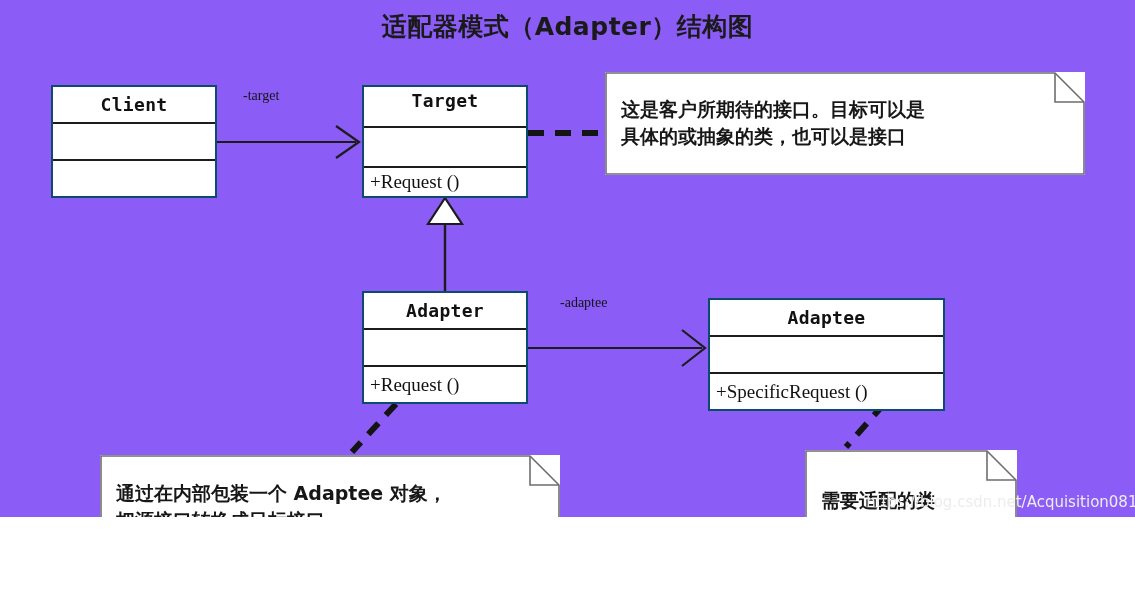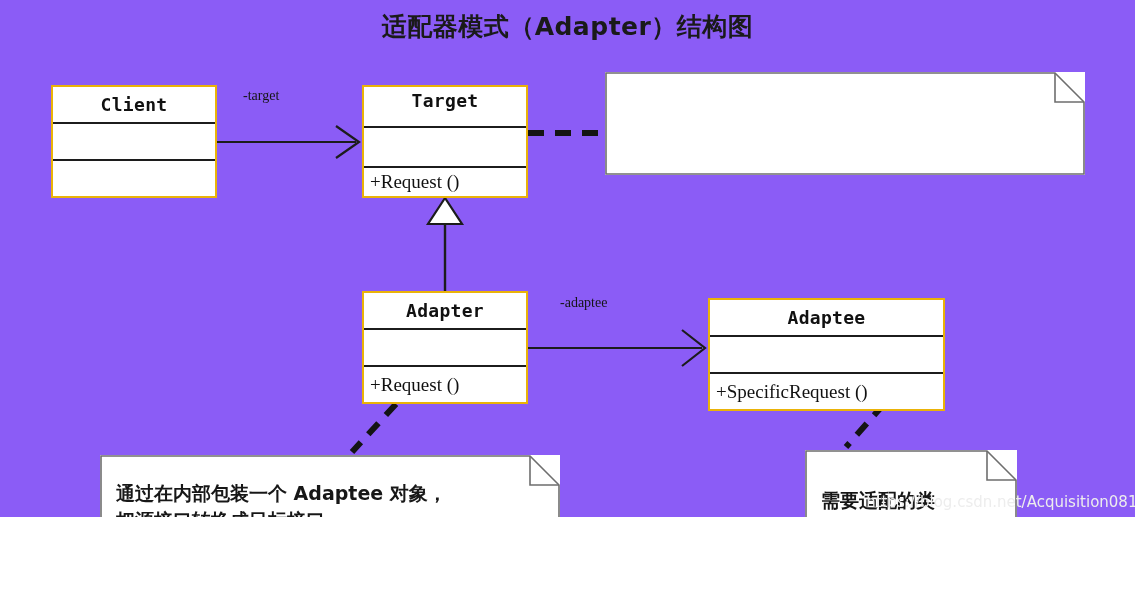--- a/index.html
+++ b/index.html
@@ -29,21 +29,21 @@
     font-weight: bold;
     color: #1a1a1a;
     letter-spacing: 0.5px;
     white-space: nowrap;
   }
 
   
   .uml-class {
     position: absolute;
     box-sizing: border-box;
-    border: 2px solid #eab308;
+    border: 2px solid #0c4a6e;
     background: #ffffff;
     display: flex;
     flex-direction: column;
   }
   .uml-compartment {
     box-sizing: border-box;
     flex: 1 1 0;
     display: flex;
     align-items: center;
     position: relative;
@@ -191,20 +191,22 @@
     <div class="uml-compartment uml-name">Adaptee</div>
     <div class="uml-compartment uml-member uml-empty"></div>
     <div class="uml-compartment uml-member">+SpecificRequest ()</div>
   </div>
 
   <div class="uml-note" style="left:605px; top:72px; width:480px; height:103px;">
     <svg class="note-shape" viewBox="0 0 480 103" preserveAspectRatio="none" xmlns="http://www.w3.org/2000/svg">
       <path d="M1,1 L450,1 L479,30 L479,102 L1,102 Z" fill="#ffffff" stroke="#6e6e6e" stroke-width="1.6" vector-effect="non-scaling-stroke"></path>
       <path d="M450,1 L450,30 L479,30" fill="none" stroke="#6e6e6e" stroke-width="1.6" vector-effect="non-scaling-stroke"></path>
     </svg>
+    <div class="note-text">这是客户所期待的接口。目标可以是
+具体的或抽象的类，也可以是接口</div>
   </div>
 
   <div class="uml-note" style="left:100px; top:455px; width:460px; height:105px;">
     <svg class="note-shape" viewBox="0 0 460 105" preserveAspectRatio="none" xmlns="http://www.w3.org/2000/svg">
       <path d="M1,1 L430,1 L459,30 L459,104 L1,104 Z" fill="#ffffff" stroke="#6e6e6e" stroke-width="1.6" vector-effect="non-scaling-stroke"></path>
       <path d="M430,1 L430,30 L459,30" fill="none" stroke="#6e6e6e" stroke-width="1.6" vector-effect="non-scaling-stroke"></path>
     </svg>
     <div class="note-text">通过在内部包装一个 Adaptee 对象，
 把源接口转换成目标接口</div>
   </div>

